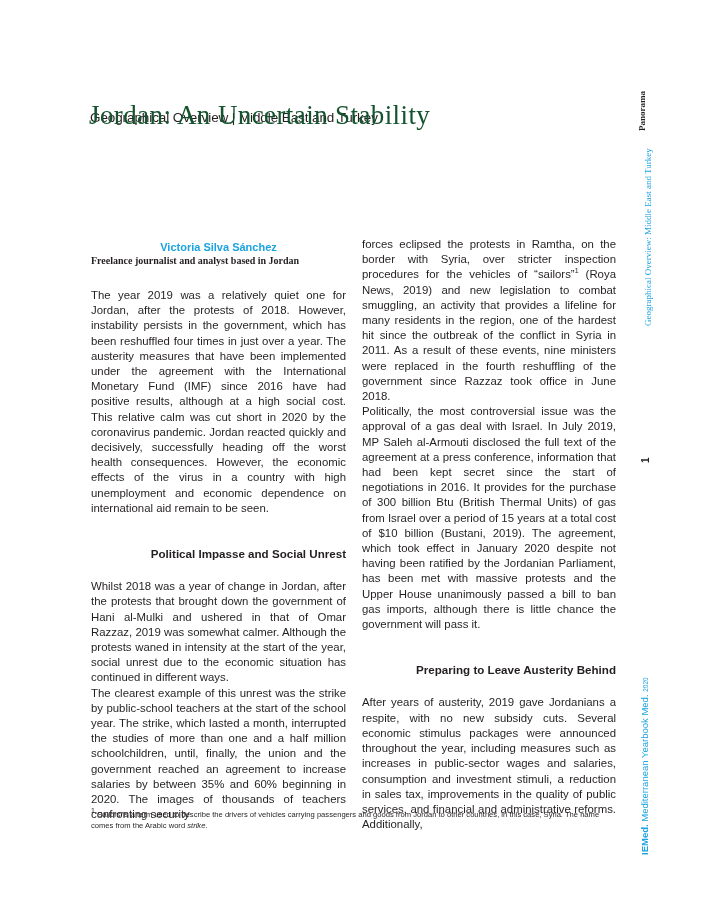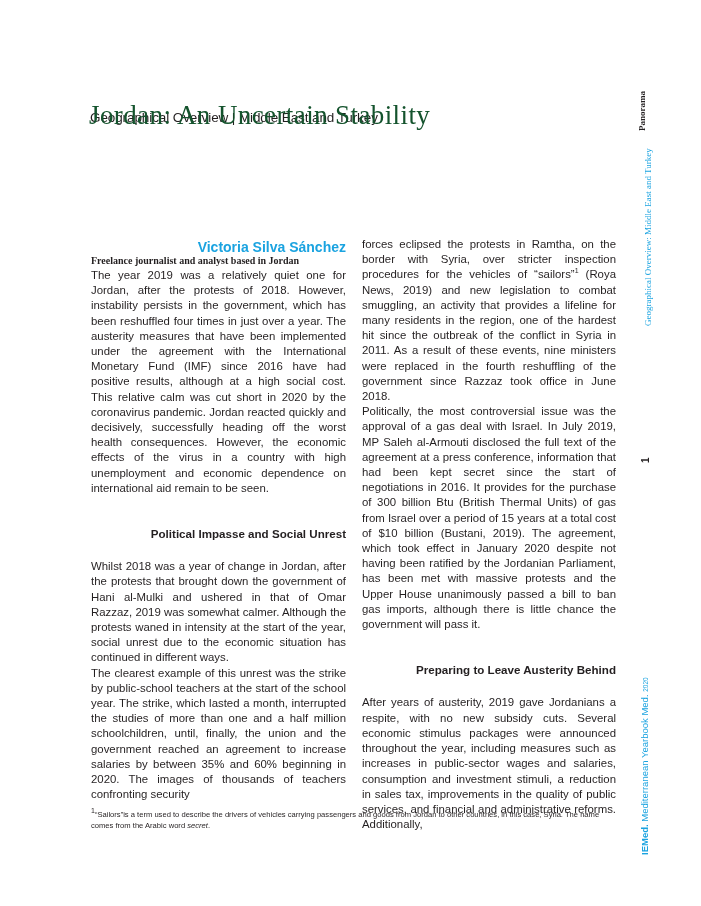--- a/index.html
+++ b/index.html
@@ -2,22 +2,22 @@
 <html><head>
 <meta charset="utf-8">
 <style>
   html, body { margin: 0; padding: 0; background: #ffffff; }
   body { width: 701px; height: 906px; position: relative; overflow: hidden; font-family: "Liberation Sans", sans-serif; color: #231f20; }
   .kicker { position: absolute; left: 90px; top: 86px; font-size: 13.5px; color: #231f20; letter-spacing: -0.1px; margin-top: 24px; }
   .title { position: absolute; left: 89px; top: 100px; font-family: "Liberation Serif", serif; font-size: 27px; color: #14532d; letter-spacing: 0.4px; white-space: nowrap; }
   .col { position: absolute; font-size: 11.4px; line-height: 15.2px; text-align: justify; }
   .col-left { left: 91px; top: 241px; width: 255px; }
   .col-right { left: 362px; top: 237px; width: 254px; }
-  .author { color: #1aa3e0; font-weight: bold; font-size: 14px; line-height: 13px; text-align: right; }
-  .affil { font-family: "Liberation Serif", serif; font-weight: bold; font-size: 10px; line-height: 14px; text-align: left; }
+  .author { color: #1aa3e0; font-weight: bold; font-size: 11px; line-height: 13px; text-align: center; }
+  .affil { font-family: "Liberation Serif", serif; font-weight: bold; font-size: 10px; line-height: 14px; text-align: left; margin-bottom: 20px; }
   p { margin: 0; }
   .h2 { font-weight: bold; font-size: 11.6px; margin: 0; text-align: right; }
   .gap-l { height: 30px; }
   .gap-m { height: 18px; }
   sup { font-size: 7px; line-height: 0; }
   .footnote { position: absolute; left: 91px; top: 809px; width: 525px; font-size: 7.6px; line-height: 11.2px; color: #231f20; }
   .footnote i { font-style: italic; }
   .side { position: absolute; transform-origin: left top; transform: rotate(-90deg); white-space: nowrap; }
   .side-panorama { left: 637px; top: 131px; font-family: "Liberation Serif", serif; font-weight: bold; font-size: 9px; color: #231f20; }
   .side-section { left: 643px; top: 326px; font-family: "Liberation Serif", serif; font-size: 9px; color: #1aa3e0; }
@@ -57,16 +57,16 @@
   <div class="col col-right">
     <p><span>forces eclipsed the protests in Ramtha, on the border with Syria, over stricter inspection procedures for the vehicles of “sailors”</span><sup>1</sup><span> (Roya News, 2019) and new legislation to combat smuggling, an activity that provides a lifeline for many residents in the region, one of the hardest hit since the outbreak of the conflict in Syria in 2011. As a result of these events, nine ministers were replaced in the fourth reshuffling of the government since Razzaz took office in June 2018.</span></p>
     <p>Politically, the most controversial issue was the approval of a gas deal with Israel. In July 2019, MP Saleh al-Armouti disclosed the full text of the agreement at a press conference, information that had been kept secret since the start of negotiations in 2016. It provides for the purchase of 300 billion Btu (British Thermal Units) of gas from Israel over a period of 15 years at a total cost of $10 billion (Bustani, 2019). The agreement, which took effect in January 2020 despite not having been ratified by the Jordanian Parliament, has been met with massive protests and the Upper House unanimously passed a bill to ban gas imports, although there is little chance the government will pass it.</p>
     <div class="gap-l"></div>
     <h2 class="h2">Preparing to Leave Austerity Behind</h2>
     <div class="gap-m"></div>
     <p>After years of austerity, 2019 gave Jordanians a respite, with no new subsidy cuts. Several economic stimulus packages were announced throughout the year, including measures such as increases in public-sector wages and salaries, consumption and investment stimuli, a reduction in sales tax, improvements in the quality of public services, and financial and administrative reforms. Additionally,</p>
   </div>
 
   <div class="footnote">
-    <sup>1</sup><span>“Sailors”is a term used to describe the drivers of vehicles carrying passengers and goods from Jordan to other countries, in this case, Syria. The name comes from the Arabic word </span><i>secret</i><span>.</span>
+    <sup>1</sup><span>“Sailors”is a term used to describe the drivers of vehicles carrying passengers and goods from Jordan to other countries, in this case, Syria. The name comes from the Arabic word </span><i>strike</i><span>.</span>
   </div>
 
 </div>
 
 </body></html>

